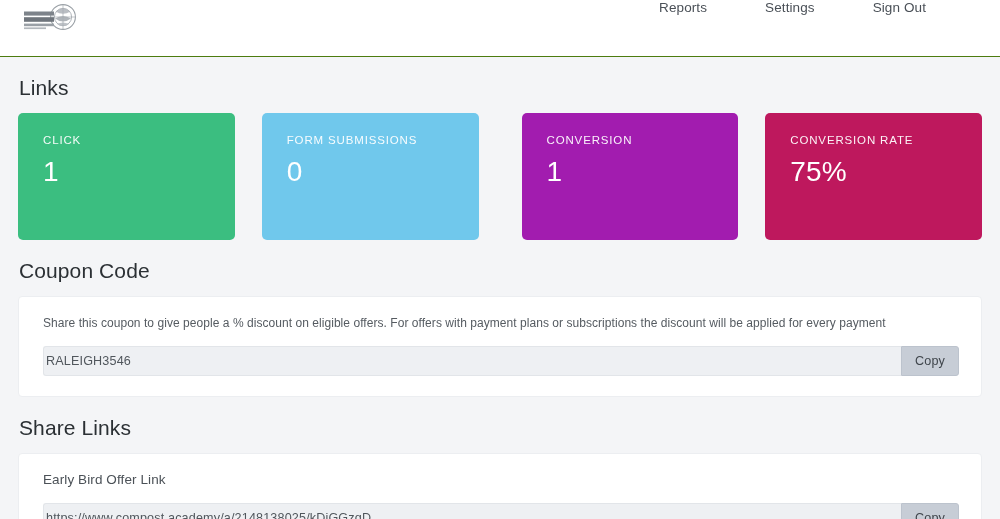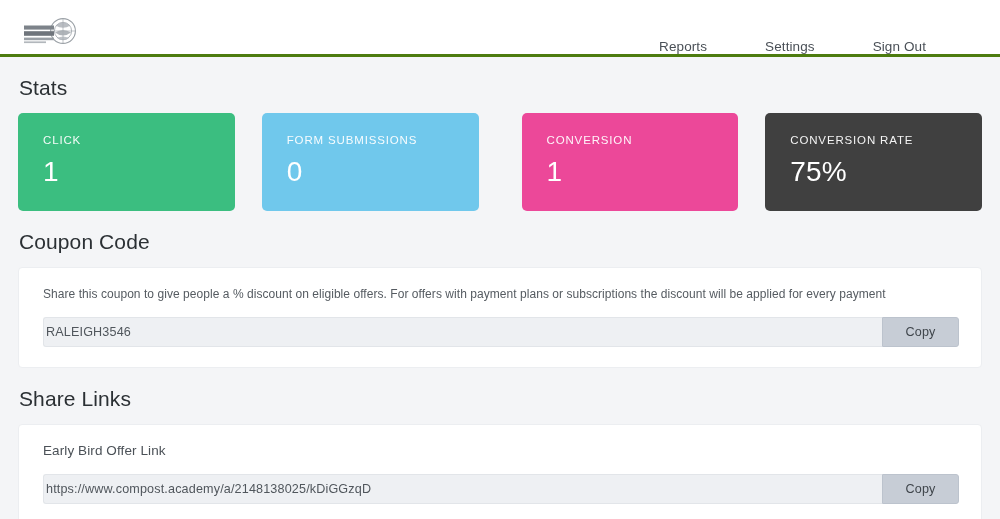--- a/index.html
+++ b/index.html
@@ -14,23 +14,23 @@
     background: #f4f5f7;
     font-family: "Liberation Sans", sans-serif;
     color: #2f3438;
     -webkit-font-smoothing: antialiased;
   }
 
   
   .navbar {
     height: 57px;
     background: #ffffff;
-    border-bottom: 3px solid #4d7c0f;
-    display: flex;
-    align-items: flex-end;
+    border-bottom: 1px solid #4d7c0f;
+    display: flex;
+    align-items: flex-start;
     padding: 0 74px 0 22px;
     position: relative;
   }
 
   .brand {
     display: flex;
     align-items: center;
     height: 40px;
   }
 
@@ -68,21 +68,21 @@
   }
 
   
   .stats-row {
     display: flex;
     gap: 27px;
   }
 
   .stat-card {
     flex: 1 1 0;
-    height: 98px;
+    height: 127px;
     border-radius: 5px;
     padding: 22px 24px 0 25px;
     color: #ffffff;
     overflow: hidden;
   }
 
   .stat-label {
     font-size: 11.5px;
     letter-spacing: .85px;
     text-transform: uppercase;
@@ -141,21 +141,21 @@
     font-size: 12.6px;
     color: #50565c;
     padding: 0 2px;
     letter-spacing: .15px;
     outline: none;
     min-width: 0;
   }
 
   .copy-btn {
     flex: 0 0 auto;
-    width: 77px;
+    width: 58px;
     background: #c7cdd6;
     border: 1px solid #bcc3cd;
     border-radius: 0 3px 3px 0;
     font-family: "Liberation Sans", sans-serif;
     font-size: 12.6px;
     color: #3f454b;
     cursor: pointer;
     letter-spacing: .1px;
   }
 
@@ -186,40 +186,40 @@
 
   <div class="nav-links">
     <a class="nav-link" href="#">Reports</a>
     <a class="nav-link" href="#">Settings</a>
     <a class="nav-link" href="#">Sign Out</a>
   </div>
 </div>
 
 <div class="page">
 
-  <h2 class="section-title">Stats</h2>
+  <h2 class="section-title">Links</h2>
 
   <div class="stats-row">
 
     <div class="stat-card" style="background: rgb(59, 190, 128);">
       <div class="stat-label">CLICK</div>
       <div class="stat-value">1</div>
     </div>
 
     <div class="stat-card" style="background: rgb(112, 200, 236);">
       <div class="stat-label">FORM SUBMISSIONS</div>
       <div class="stat-value">0</div>
     </div>
 
-    <div class="stat-card" style="background: #ec4899; margin-left: 16px;">
+    <div class="stat-card" style="background: #a21caf; margin-left: 16px;">
       <div class="stat-label">CONVERSION</div>
       <div class="stat-value">1</div>
     </div>
 
-    <div class="stat-card" style="background: #404040;">
+    <div class="stat-card" style="background: #be185d;">
       <div class="stat-label">CONVERSION RATE</div>
       <div class="stat-value">75%</div>
     </div>
 
   </div>
 
   <h2 class="section-title">Coupon Code</h2>
 
   <div class="panel">
     <div class="panel-text">Share this coupon to give people a % discount on eligible offers. For offers with payment plans or subscriptions the discount will be applied for every payment</div>

